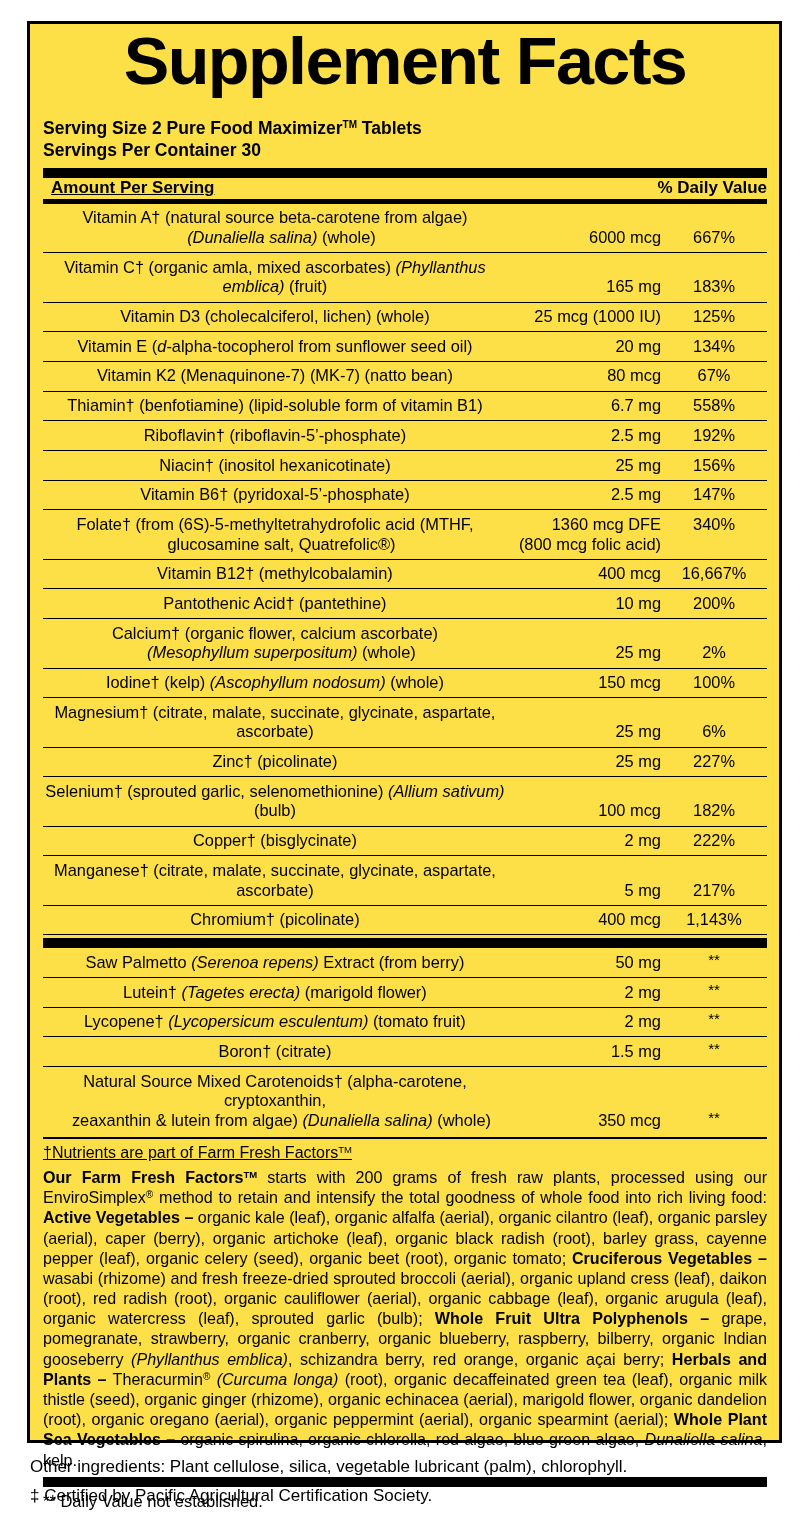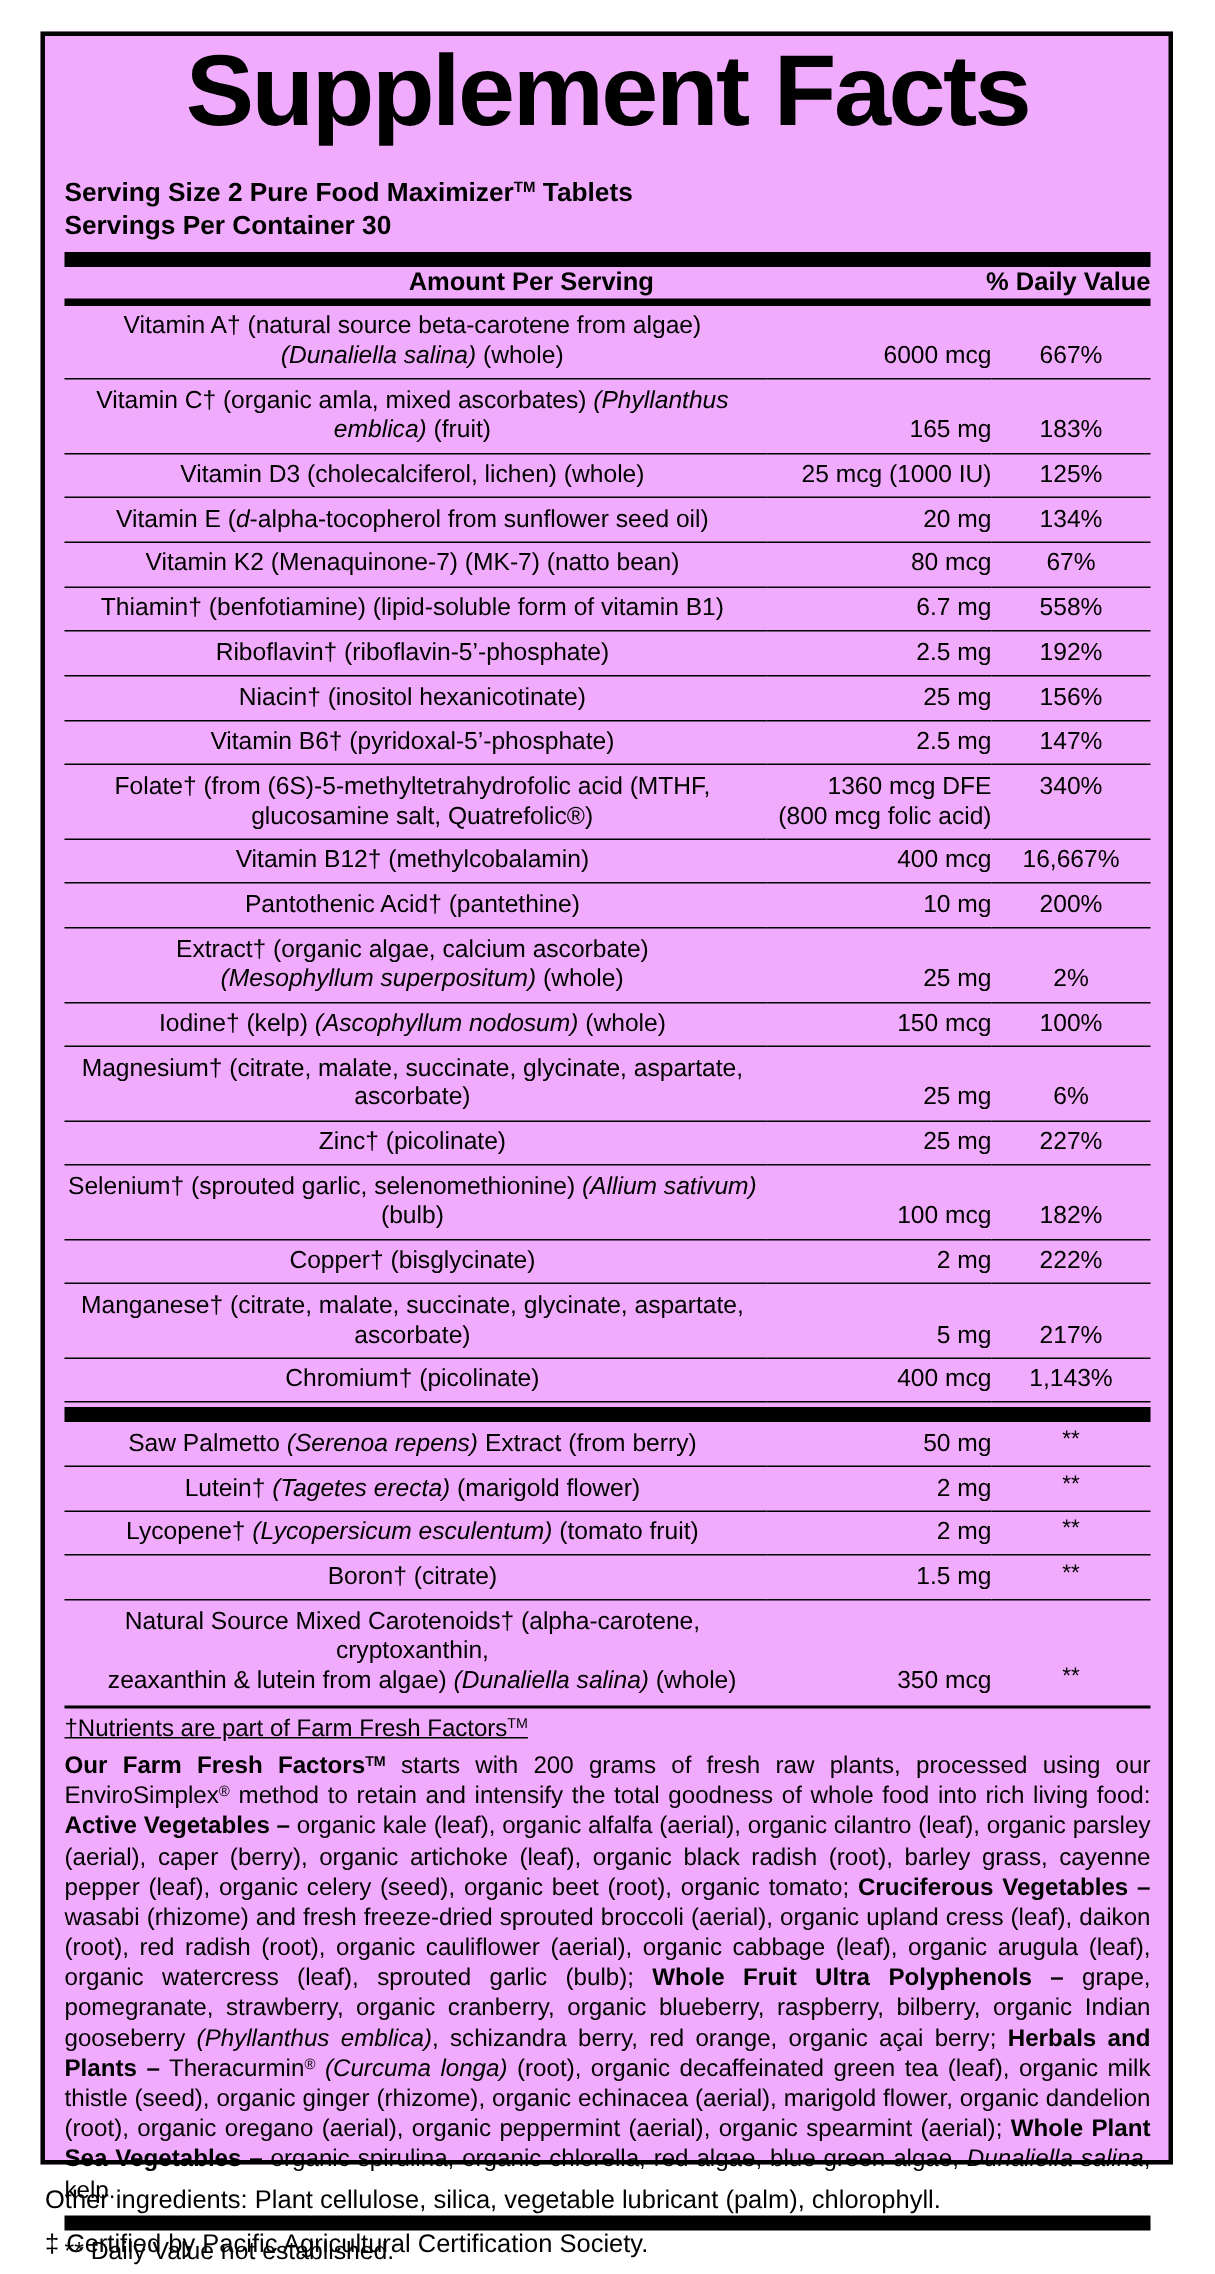--- a/index.html
+++ b/index.html
@@ -23,21 +23,21 @@
 
   
   .panel {
     position: absolute;
     left: 27px;
     top: 21px;
     width: 755px;
     height: 1422px;
     border: 3px solid #000;
     box-sizing: border-box;
-    background: #f0abfc;
+    background: #fde047;
   }
   .panel-inner {
     padding: 0 12px 0 13px;
     box-sizing: border-box;
     width: 100%;
   }
 
   
   .title {
     font-size: 67px;
@@ -82,21 +82,21 @@
   .hdr td {
     font-weight: bold;
     font-size: 17px;
     padding-bottom: 3px;
     padding-top: 4px;
   }
   .c-name { text-align: center; }
   .c-amt  { text-align: right; white-space: nowrap; padding-left: 8px !important; }
   .c-dv   { text-align: center; white-space: nowrap; width: 106px; }
 
-  .hdr .c-amt { text-align: center; }
+  .hdr .c-amt { text-align: left; text-decoration: underline; }
   .hdr .c-dv  { text-align: center; margin-left: 23px; }
 
   tr.row td {
     padding-top: 4.5px;
     padding-bottom: 4.5px;
     border-top: 1.6px solid #000;
   }
   tr.row.first td { border-top: none; }
   tr.row td.c-name { padding-right: 4px; }
 
@@ -268,21 +268,21 @@
         </tr>
 
         <tr class="row">
           <td class="c-name">Pantothenic Acid† (pantethine)</td>
           <td class="c-amt">10 mg</td>
           <td class="c-dv">200%</td>
         </tr>
 
         <tr class="row">
           <td class="c-name">
-            <span class="nm2">Extract† (organic algae, calcium ascorbate)</span>
+            <span class="nm2">Calcium† (organic flower, calcium ascorbate)</span>
             <span class="nm2"><span class="ind"><i>(Mesophyllum superpositum)</i><span> (whole)</span></span></span>
           </td>
           <td class="c-amt">25 mg</td>
           <td class="c-dv">2%</td>
         </tr>
 
         <tr class="row">
           <td class="c-name"><span>Iodine† (kelp) </span><i>(Ascophyllum nodosum)</i><span> (whole)</span></td>
           <td class="c-amt">150 mcg</td>
           <td class="c-dv">100%</td>

